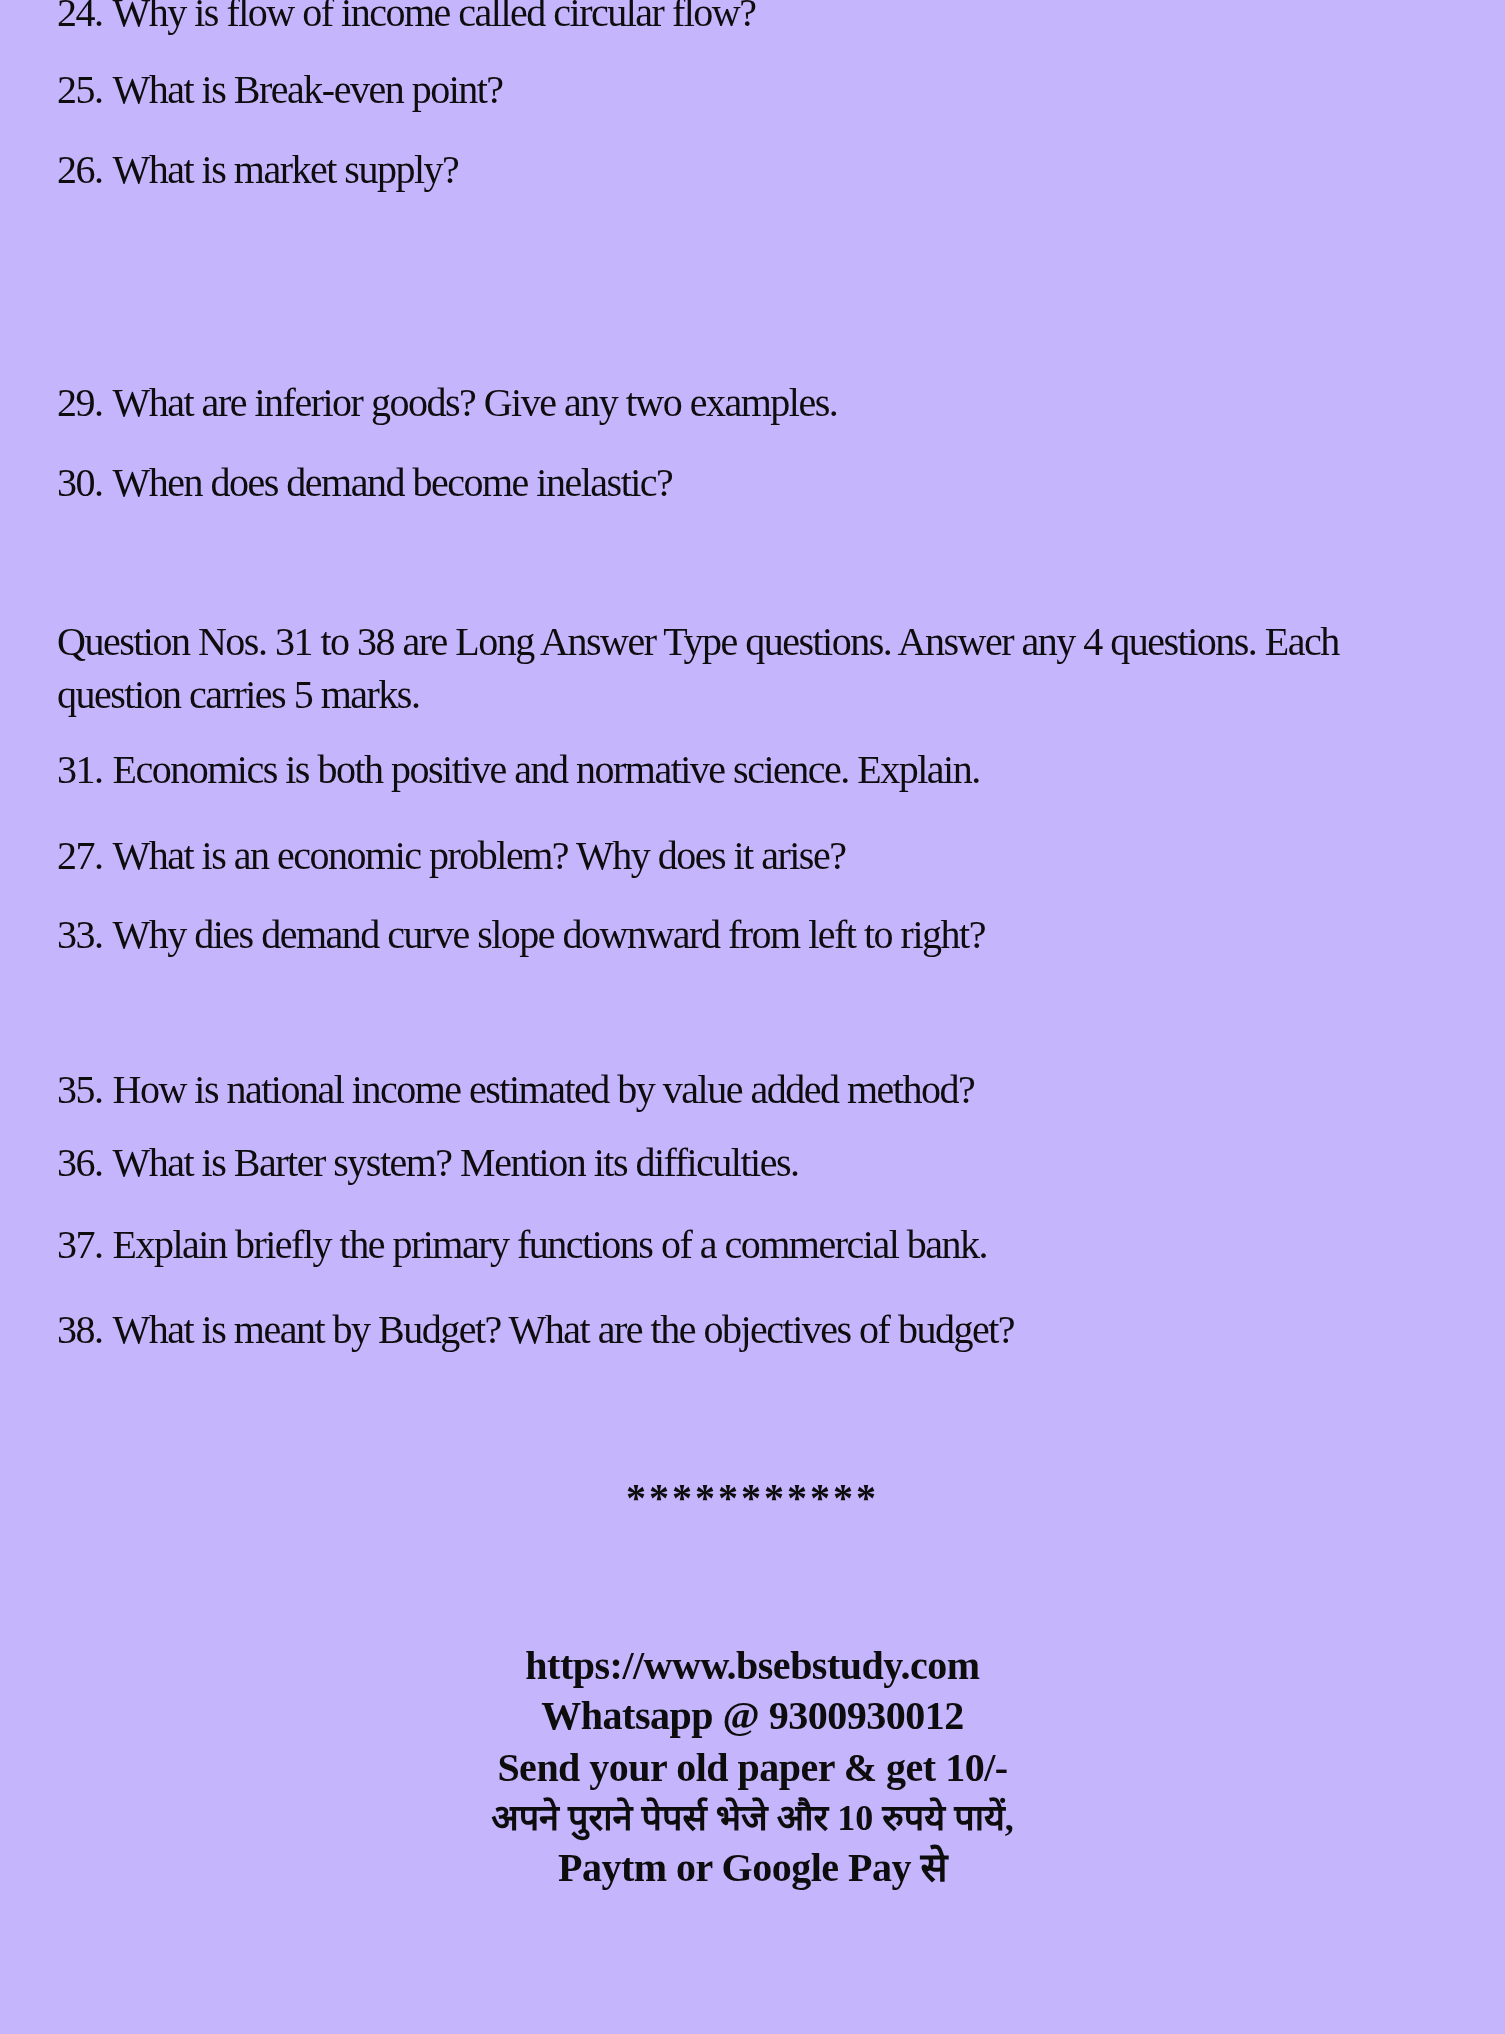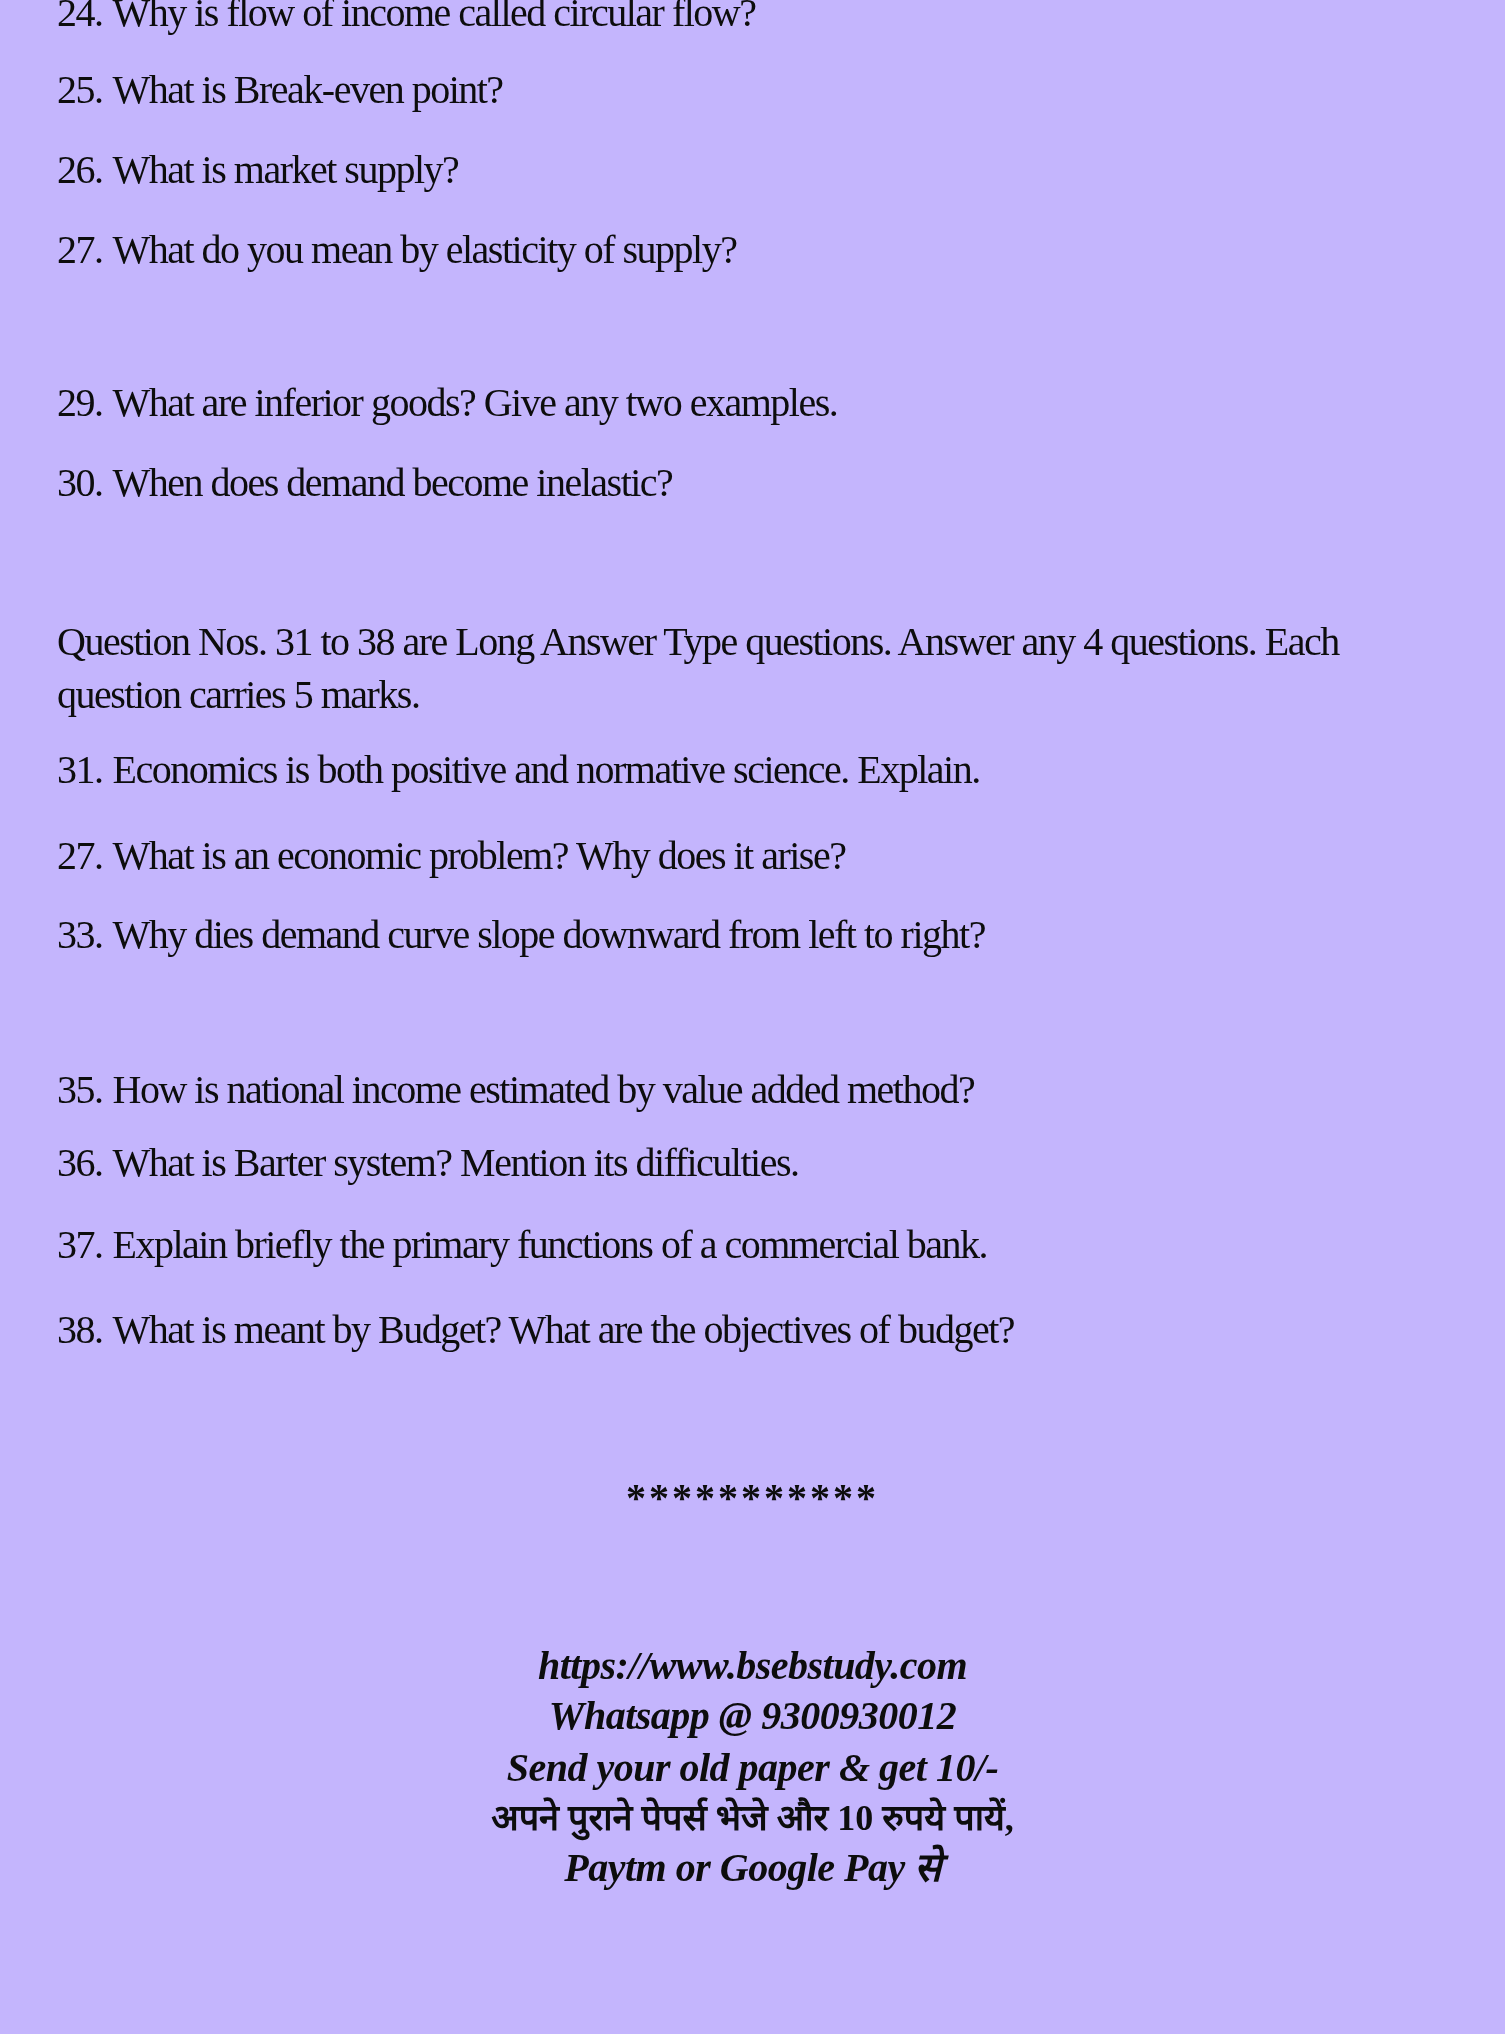--- a/index.html
+++ b/index.html
@@ -45,36 +45,34 @@
   }
   .separator {
     font-size: 40px;
     font-weight: bold;
     letter-spacing: 3px;
   }
   .footer-bold {
     font-size: 40px;
     font-weight: bold;
     letter-spacing: -0.5px;
-    font-style: italic;
   }
   .footer-hindi {
     font-size: 36px;
     font-weight: bold;
   }
 </style>
 </head>
 <body>
 
 <div class="page">
 
   <div class="q-line" style="top:-7px"><span class="q-num">24.</span><span>Why is flow of income called circular flow?</span></div>
   <div class="q-line" style="top:70px"><span class="q-num">25.</span><span>What is Break-even point?</span></div>
   <div class="q-line" style="top:150px"><span class="q-num">26.</span><span>What is market supply?</span></div>
-  <div class="q-line" style="top:230px"><span class="q-num">27.</span><span>What do you mean by elasticity of supply?</span></div>
   <div class="q-line" style="top:383px"><span class="q-num">29.</span><span>What are inferior goods? Give any two examples.</span></div>
   <div class="q-line" style="top:463px"><span class="q-num">30.</span><span>When does demand become inelastic?</span></div>
 
   <div class="instr-line" style="top:622px">Question Nos. 31 to 38 are Long Answer Type questions. Answer any 4 questions. Each</div>
   <div class="instr-line" style="top:675px">question carries 5 marks.</div>
 
   <div class="q-line" style="top:750px"><span class="q-num">31.</span><span>Economics is both positive and normative science. Explain.</span></div>
   <div class="q-line" style="top:836px"><span class="q-num">27.</span><span>What is an economic problem? Why does it arise?</span></div>
   <div class="q-line" style="top:915px"><span class="q-num">33.</span><span>Why dies demand curve slope downward from left to right?</span></div>
   <div class="q-line" style="top:1070px"><span class="q-num">35.</span><span>How is national income estimated by value added method?</span></div>

